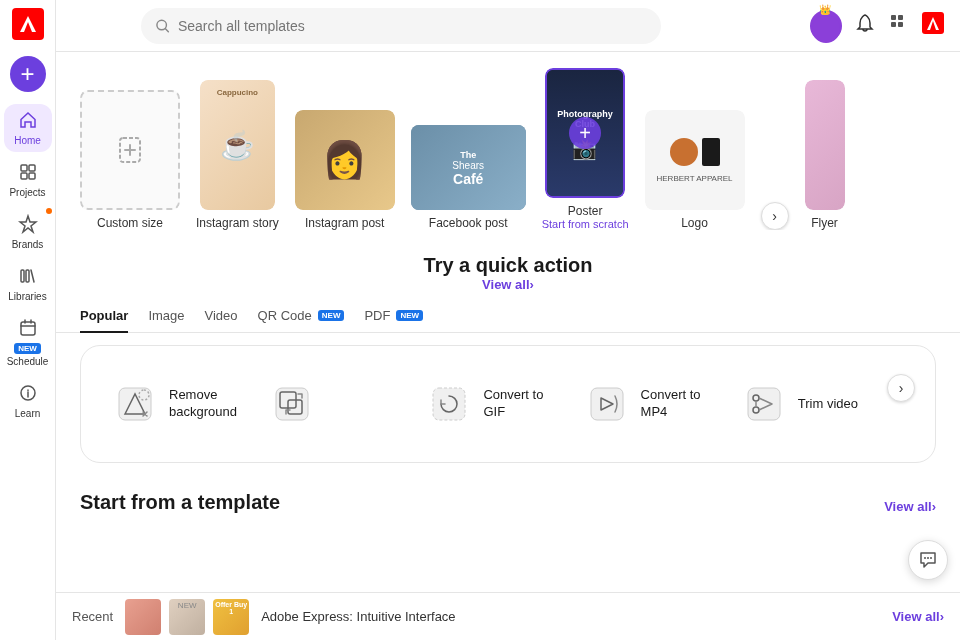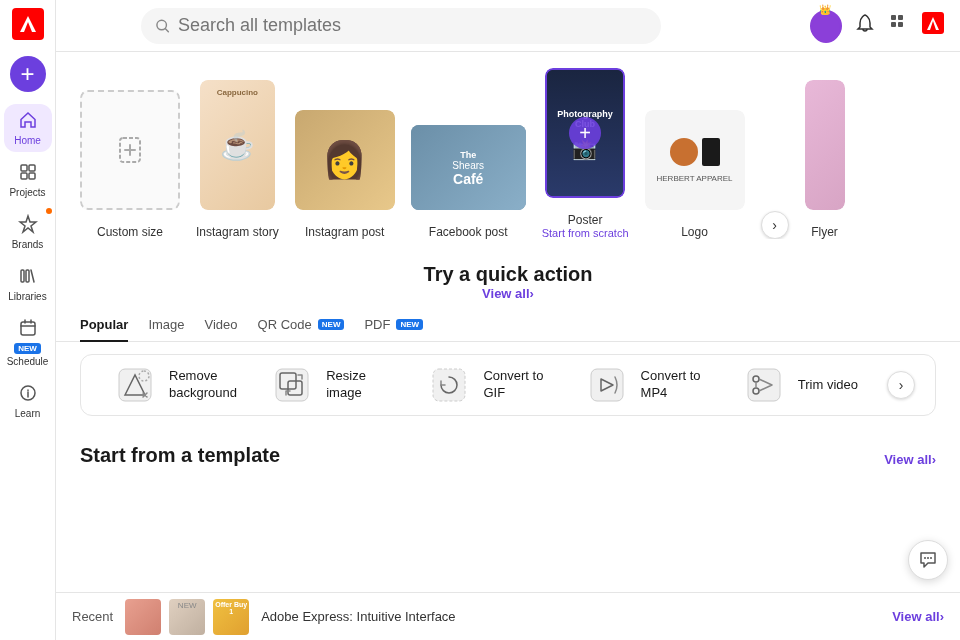--- a/index.html
+++ b/index.html
@@ -97,21 +97,21 @@
       background: #f5f5f5;
       border-radius: 20px;
       padding: 0 14px;
       height: 36px;
       gap: 8px;
     }
     .search-bar input {
       border: none;
       background: transparent;
       outline: none;
-      font-size: 18px;
+      font-size: 14px;
       color: #8b5cf6;
       width: 100%;
     }
     .header-icons {
       display: flex;
       align-items: center;
       gap: 12px;
       margin-left: auto;
     }
     .avatar {
@@ -166,21 +166,20 @@
       display: flex;
       align-items: center;
       justify-content: center;
       margin-bottom: 6px;
       position: relative;
     }
     .template-label {
       font-size: 12px;
       color: #333;
       text-align: center;
-      margin-top: 9px;
     }
     .template-sublabel {
       font-size: 11px;
       color: #6c3fde;
       text-align: center;
       cursor: pointer;
     }
 
     
     .custom-thumb {
@@ -276,24 +275,23 @@
       color: #fff;
       font-size: 8px;
       padding: 1px 4px;
       border-radius: 3px;
       font-weight: bold;
     }
 
     .quick-actions-card {
       margin: 12px 24px;
       border: 1px solid #e5e5e5;
-      border-radius: 12px;
-      padding: 0 20px;
-      display: flex;
-      align-items: center;
+      border-radius: 20px;
+      padding: 28px 20px;
+      display: flex;
       gap: 0;
       position: relative;
     }
     .action-item {
       display: flex;
       align-items: center;
       gap: 12px;
       cursor: pointer;
       flex: 1;
       padding: 8px 12px;
@@ -687,21 +685,20 @@
       <div class="action-item">
         <div class="action-icon">
           <svg width="40" height="40" viewBox="0 0 40 40" fill="none">
             <rect x="4" y="4" width="32" height="32" rx="6" fill="#f0f0f0"></rect>
             <rect x="4" y="4" width="32" height="32" rx="6" stroke="#ccc" stroke-width="1"></rect>
             <rect x="8" y="8" width="16" height="16" rx="2" stroke="#666" stroke-width="1.5" fill="none"></rect>
             <rect x="16" y="16" width="14" height="14" rx="2" stroke="#666" stroke-width="1.5" fill="none"></rect>
             <path d="M26 10L30 10L30 14M14 30L14 26L18 26" stroke="#888" stroke-width="1.5" stroke-linecap="round" stroke-linejoin="round"></path>
           </svg>
         </div>
-        <span class="action-label">Resize image</span>
       </div>
 
       <div class="action-item">
         <div class="action-icon">
           <svg width="40" height="40" viewBox="0 0 40 40" fill="none">
             <rect x="4" y="4" width="32" height="32" rx="6" fill="#f0f0f0"></rect>
             <rect x="4" y="4" width="32" height="32" rx="6" stroke="#ccc" stroke-width="1" stroke-dasharray="3 2"></rect>
             <path d="M20 12C24.4 12 28 15.6 28 20C28 24.4 24.4 28 20 28C15.6 28 12 24.4 12 20" stroke="#666" stroke-width="1.5" stroke-linecap="round"></path>
             <path d="M12 16L12 20L16 20" stroke="#888" stroke-width="1.5" stroke-linecap="round" stroke-linejoin="round"></path>
           </svg>

